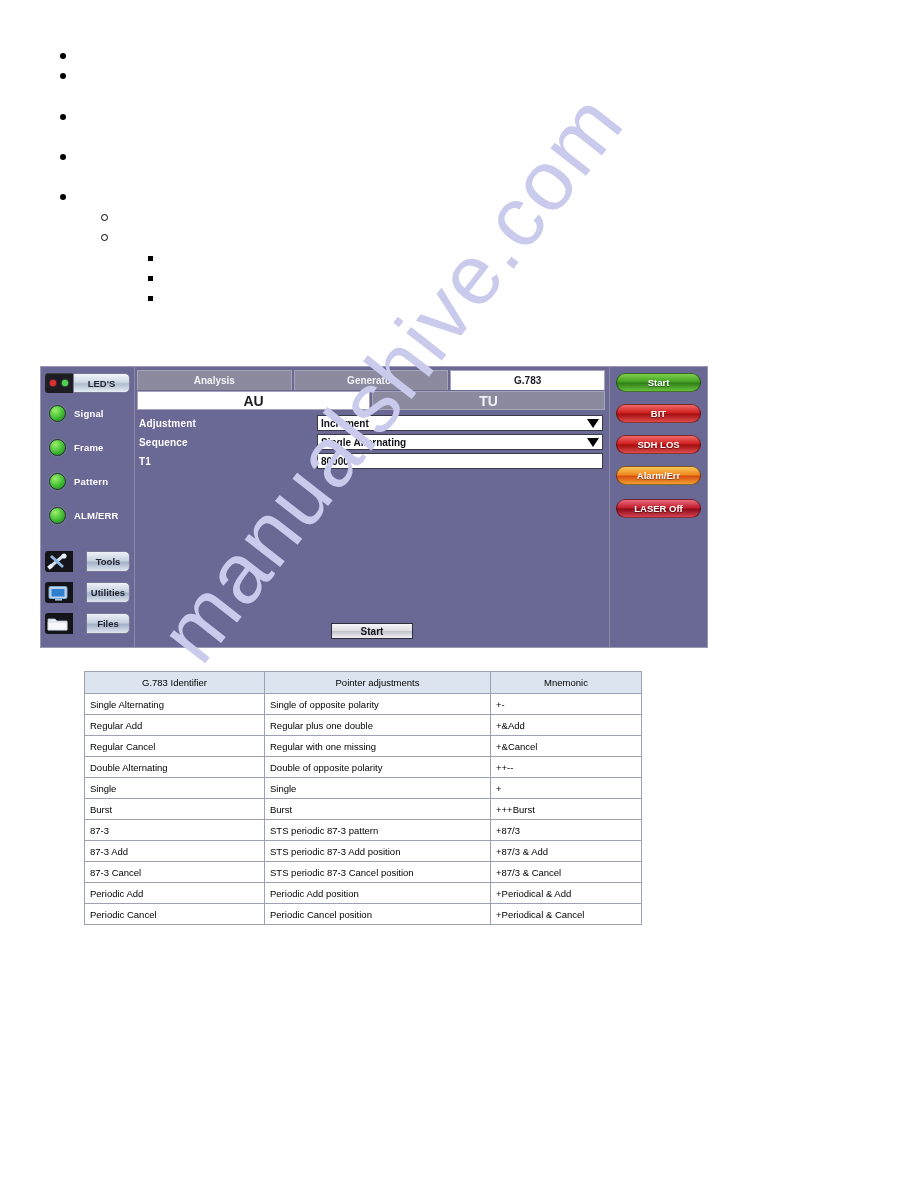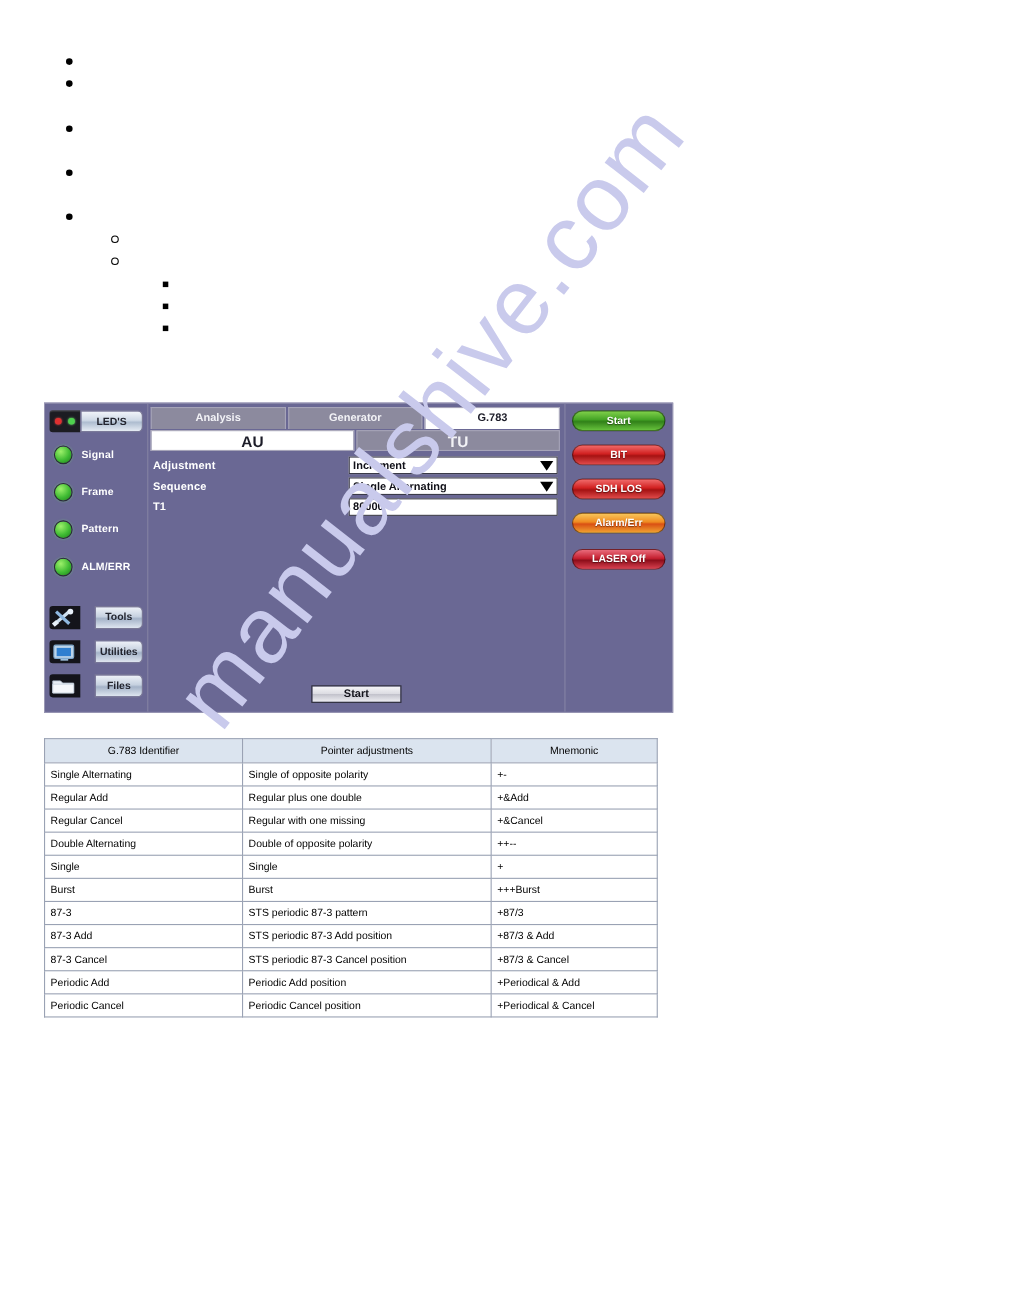--- a/index.html
+++ b/index.html
@@ -61,21 +61,21 @@
     width: 5px;
     height: 5px;
     border-radius: 0;
   }
 
   
   .device {
     position: absolute;
     left: 40px;
     top: 366px;
-    width: 572px;
+    width: 668px;
     height: 282px;
     background: #6a6894;
     border: 1px solid #9a98b4;
     box-sizing: border-box;
     display: flex;
     z-index: 3;
     overflow: hidden;
   }
 
   
@@ -342,20 +342,21 @@
     top: 671px;
     width: 557px;
     z-index: 4;
   }
   table.g783 {
     border-collapse: collapse;
     width: 100%;
     table-layout: fixed;
     font-size: 9.5px;
     color: #000;
+    margin-left: 44px;
   }
   table.g783 th, table.g783 td {
     border: 1px solid #9aa2b4;
     height: 20px;
     padding: 0 5px;
     text-align: left;
     font-weight: normal;
     vertical-align: middle;
     white-space: nowrap;
     overflow: hidden;

